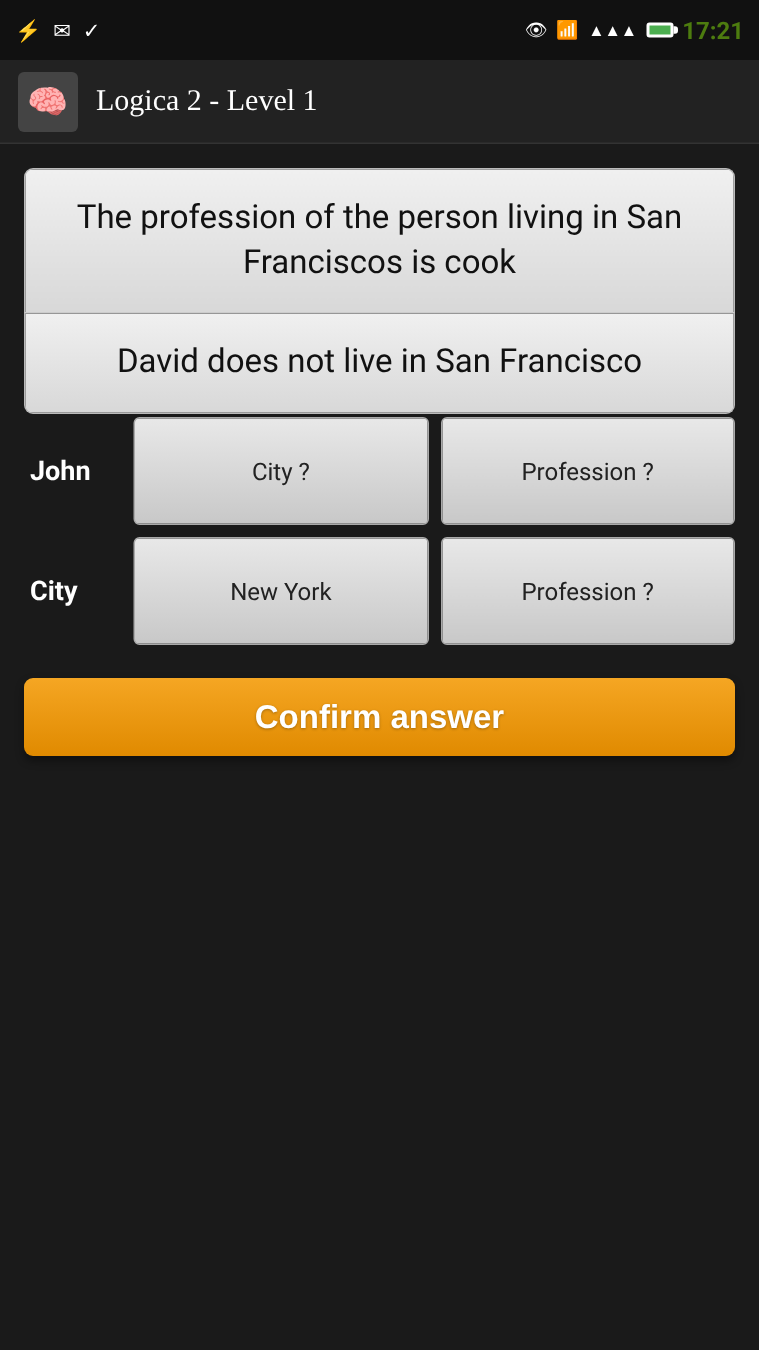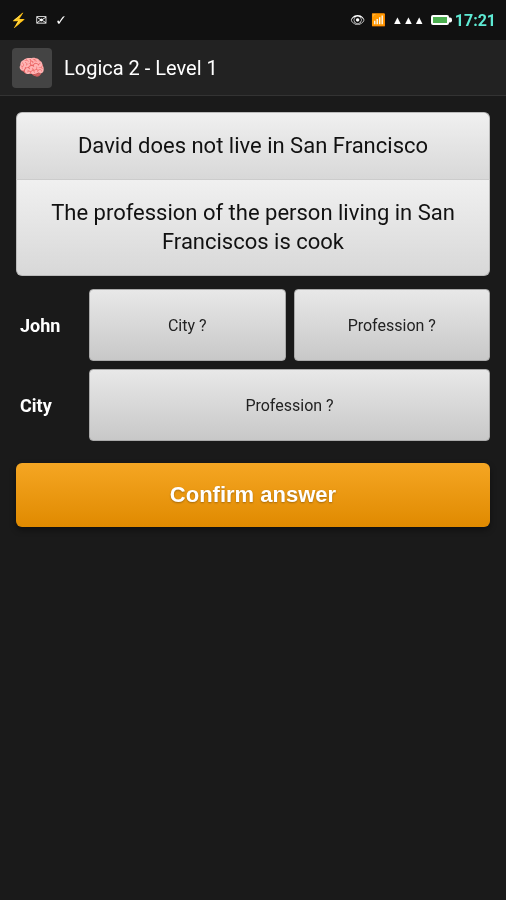--- a/index.html
+++ b/index.html
@@ -35,21 +35,21 @@
       align-items: center;
       gap: 6px;
     }
 
     .status-icon {
       color: #fff;
       font-size: 14px;
     }
 
     .status-time {
-      color: #5eead4;
+      color: #4d7c0f;
       font-size: 16px;
       font-weight: bold;
     }
 
     
     .app-bar {
       width: 100%;
       height: 56px;
       background: #222;
       display: flex;
@@ -67,20 +67,21 @@
       display: flex;
       align-items: center;
       justify-content: center;
       font-size: 22px;
     }
 
     .app-title {
       color: #fff;
       font-size: 20px;
       font-weight: normal;
+      font-family: Liberation Serif, serif;
     }
 
     
     .main-content {
       padding: 16px;
       display: flex;
       flex-direction: column;
       gap: 0;
     }
 
@@ -104,21 +105,21 @@
 
     .clue-text {
       font-size: 22px;
       color: #111;
       line-height: 1.35;
       font-weight: normal;
     }
 
     
     .grid-section {
-      margin-top: 13px;
+      margin-top: 2px;
       display: flex;
       flex-direction: column;
       gap: 0;
     }
 
     .grid-row {
       display: flex;
       align-items: center;
       margin-bottom: 8px;
       gap: 8px;
@@ -144,21 +145,21 @@
       justify-content: center;
       font-size: 16px;
       color: #222;
       cursor: pointer;
     }
 
     
     .confirm-btn {
       margin-top: 14px;
       width: 100%;
-      height: 64px;
+      height: 52px;
       background: linear-gradient(to bottom, #f5a623, #e08a00);
       border: none;
       border-radius: 6px;
       color: #fff;
       font-size: 22px;
       font-weight: bold;
       cursor: pointer;
       text-shadow: 0 1px 2px rgba(0,0,0,0.3);
       box-shadow: 0 3px 6px rgba(0,0,0,0.4);
     }
@@ -206,36 +207,37 @@
 <div class="app-bar">
   <div class="app-icon">
     <span>🧠</span>
   </div>
   <span class="app-title">Logica 2 - Level 1</span>
 </div>
 
 <div class="main-content">
 
   <div class="clue-card">
+    <span class="clue-text">The profession of the person living in San Franciscos is cook</span>
+  </div>
+  <div class="clue-card">
     <span class="clue-text">David does not live in San Francisco</span>
-  </div>
-  <div class="clue-card">
-    <span class="clue-text">The profession of the person living in San Franciscos is cook</span>
   </div>
 
   <div class="grid-section">
 
     <div class="grid-row">
       <div class="row-label">John</div>
       <div class="grid-cell">City ?</div>
       <div class="grid-cell">Profession ?</div>
     </div>
 
     <div class="grid-row">
       <div class="row-label">City</div>
+      <div class="grid-cell">New York</div>
       <div class="grid-cell">Profession ?</div>
     </div>
 
   </div>
 
   <button class="confirm-btn">Confirm answer</button>
 
 </div>
 
 </body></html>

